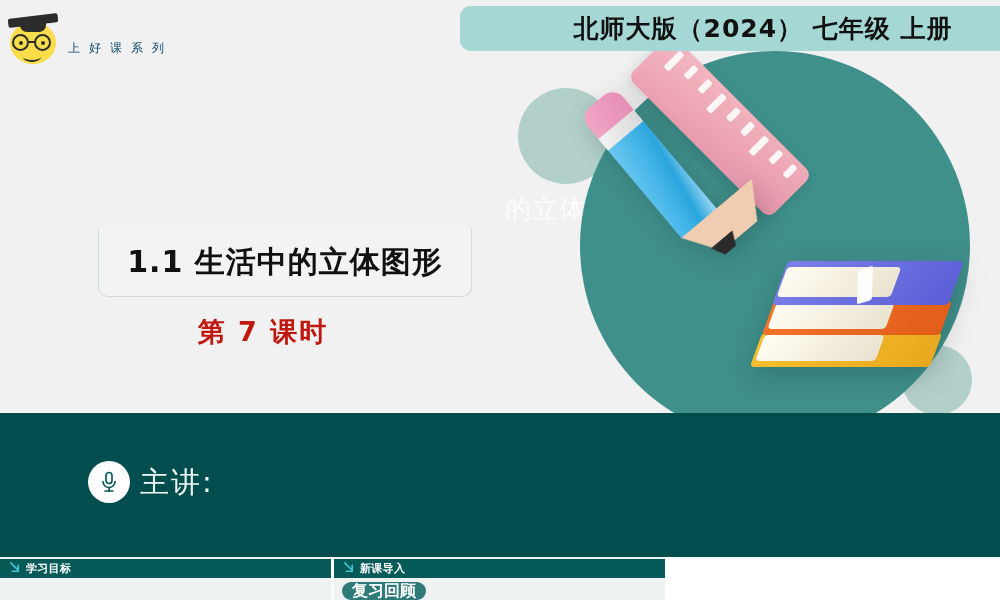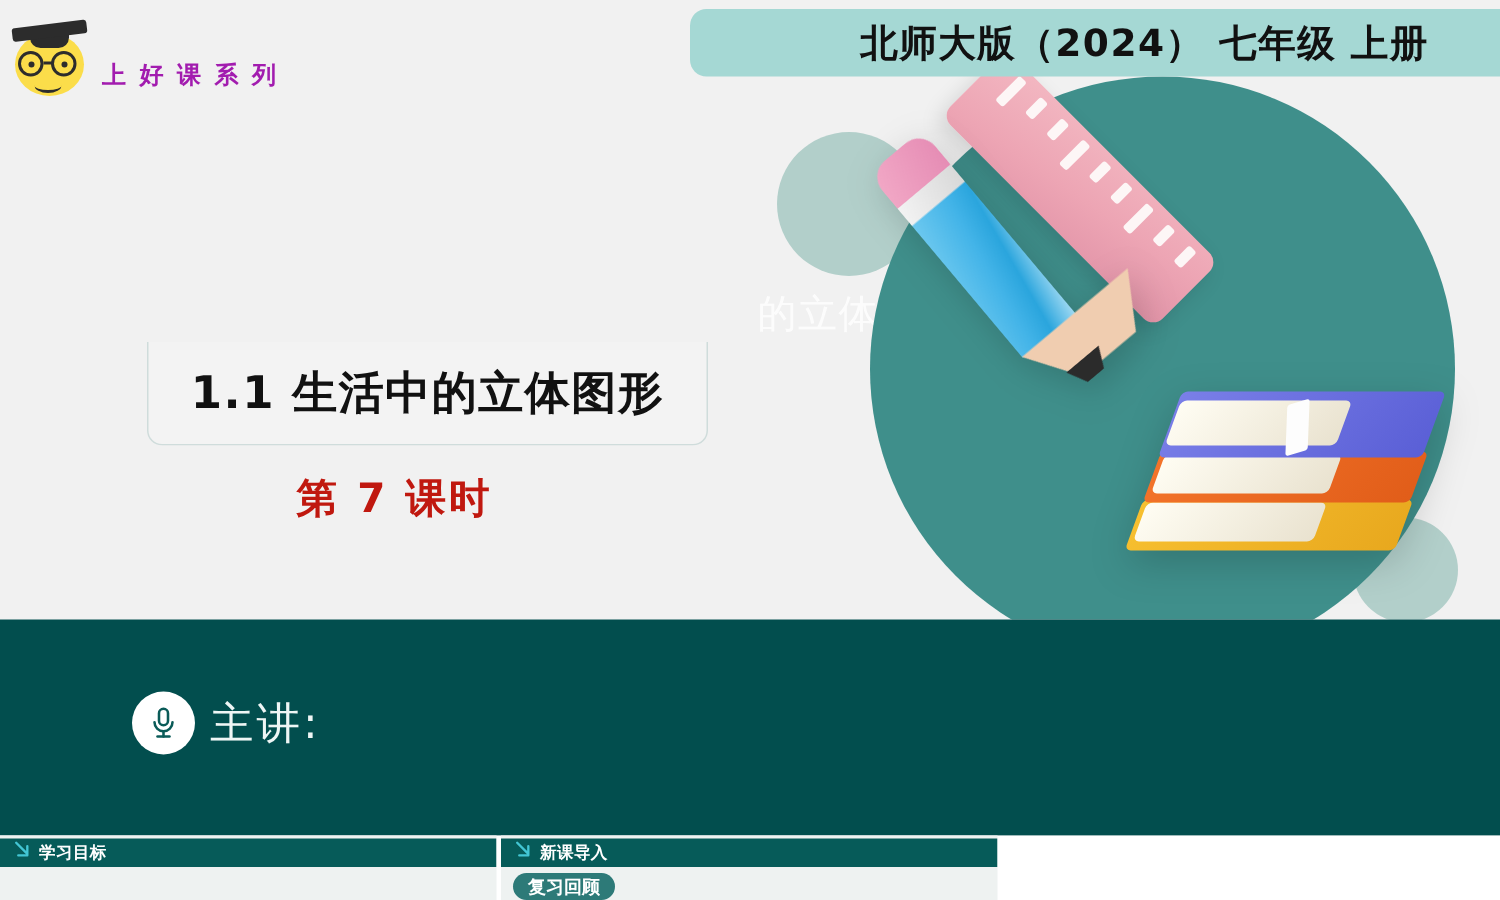--- a/index.html
+++ b/index.html
@@ -106,21 +106,21 @@
   .lens{position:absolute;top:0;width:17px;height:17px;border:2.2px solid #2c2c2c;border-radius:50%;
     background:#fbdd4a;box-sizing:border-box;}
   .lens.l{left:0;} .lens.r{left:22px;}
   .lens .pupil{position:absolute;left:4.6px;top:4.6px;width:4px;height:4px;background:#2c2c2c;border-radius:50%;}
   .glass-bridge{position:absolute;left:17px;top:7px;width:6px;height:2.2px;background:#2c2c2c;}
   .mouth{position:absolute;left:13px;top:34px;width:18px;height:8px;
     border-bottom:2.4px solid #2c2c2c;border-radius:0 0 50% 50%;}
   .logo-main{position:absolute;left:56px;top:3px;font-size:27px;font-weight:700;color:#e02020;
     letter-spacing:3px;font-family:"DejaVu Sans",sans-serif;white-space:nowrap;
     -webkit-text-stroke:.4px #e02020;}
-  .logo-sub{position:absolute;left:60px;top:36px;font-size:16px;font-weight:700;color:#a21caf;
+  .logo-sub{position:absolute;left:60px;top:36px;font-size:12px;font-weight:400;color:#0c4a6e;
     letter-spacing:9px;font-family:"DejaVu Sans",sans-serif;white-space:nowrap;}
 
   
   .chapter-pill{
     position:absolute;left:22px;top:184px;width:500px;height:51px;
     background:#2d7a78;border-radius:26px;
     display:flex;align-items:center;justify-content:center;
   }
   .chapter-pill span{
     font-size:32px;color:#ffffff;letter-spacing:2px;white-space:nowrap;
@@ -157,21 +157,21 @@
   .panel.p1{left:0;width:331px;}
   .panel.p2{left:334px;width:331px;}
   .panel.p3{left:668px;width:332px;}
   .panel-head{position:absolute;left:0;top:2px;width:100%;height:19px;background:#065b59;
     display:flex;align-items:center;}
   .arrow-icon{margin-left:8px;margin-right:5px;display:block;}
   .panel-title{font-size:11px;font-weight:700;color:#ffffff;letter-spacing:.3px;
     font-family:"DejaVu Sans",sans-serif;white-space:nowrap;}
   .panel-pill{position:absolute;top:25px;height:18px;background:#2d7a78;border-radius:9px;
     display:flex;align-items:center;justify-content:center;padding:0 10px;}
-  .panel-pill span{font-size:12px;font-weight:700;color:#ffffff;white-space:nowrap;
+  .panel-pill span{font-size:16px;font-weight:700;color:#ffffff;white-space:nowrap;
     font-family:"DejaVu Sans",sans-serif;}
   .pill-a{left:8px;}
   .pill-b{left:8px;}
   .top-rule{position:absolute;left:0;top:557px;width:1000px;height:3px;background:#024e4e;}
 </style>
 </head>
 <body>
 
 <div id="slide">
 

